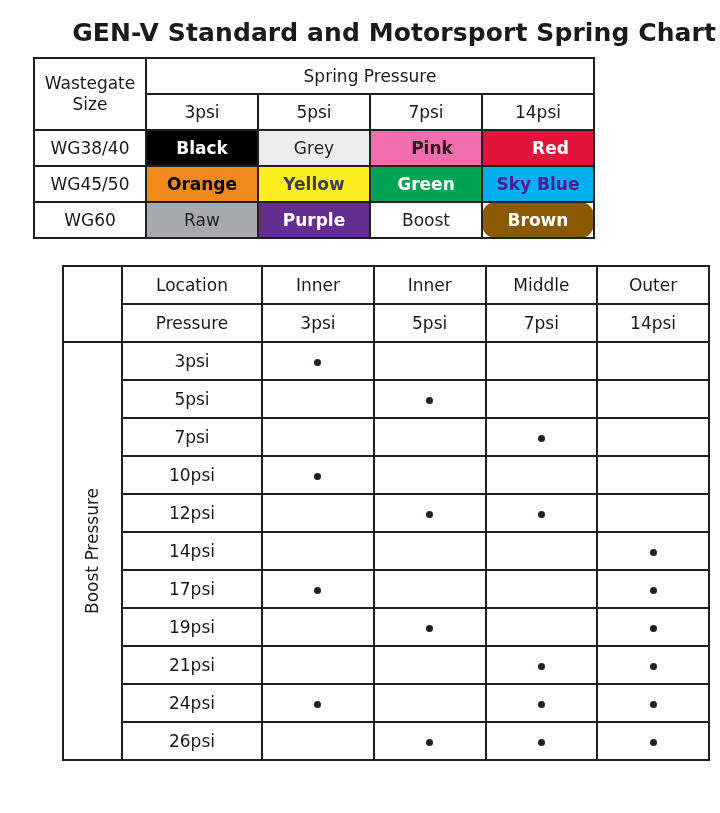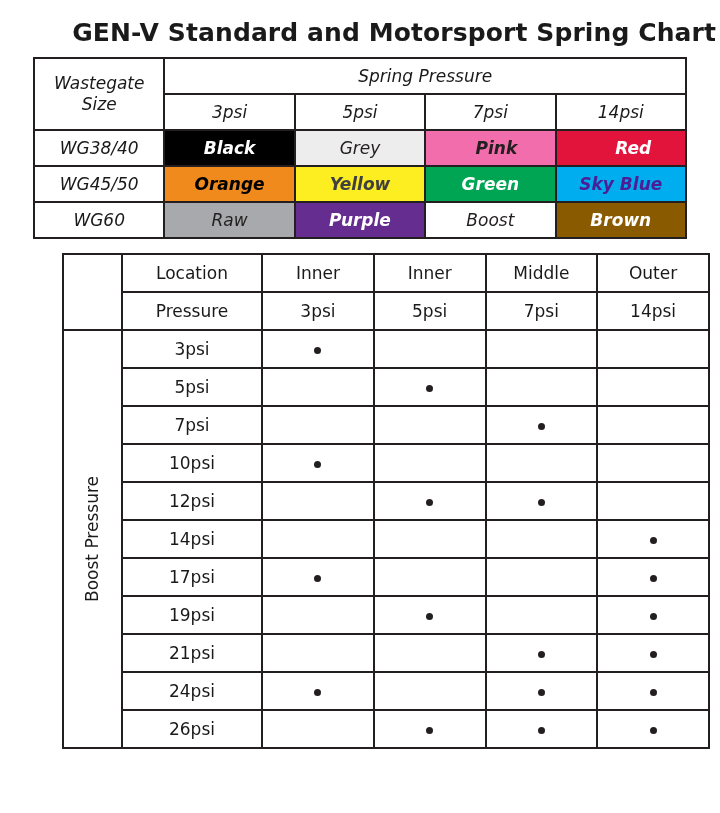--- a/index.html
+++ b/index.html
@@ -27,23 +27,22 @@
   
   .spring-wrap {
     margin: 0 auto;
     width: 654px;
   }
   table {
     border-collapse: collapse;
     table-layout: fixed;
   }
   table.spring {
-    width: 654px;
-    border: 2px solid #231f20;
-    font-style: italic;
+    width: 562px;
+    border: 2px solid #231f20;
   }
   table.spring td, table.spring th {
     border: 2px solid #231f20;
     text-align: center;
     font-weight: normal;
     font-size: 17px;
     height: 34px;
     padding: 0;
   }
   .wg-head {
@@ -53,21 +52,21 @@
   .sp-head {
     font-size: 17px;
   }
   .colorcell {
     font-size: 17px;
   }
   .colorcell.bold { font-weight: bold; }
 
   
   .boost-wrap {
-    margin: 14px auto 0 auto;
+    margin: 26px auto 0 auto;
     width: 596px;
   }
   table.boost {
     width: 648px;
     border: 2px solid #231f20;
   }
   table.boost td {
     border: 2px solid #231f20;
     text-align: center;
     font-size: 17px;
@@ -140,21 +139,21 @@
         <td class="colorcell bold" style="background: rgb(240, 138, 29); color: #000000; margin-left: 13px;">Orange</td>
         <td class="colorcell bold" style="background: rgb(252, 238, 33); color: #404040;">Yellow</td>
         <td class="colorcell bold" style="background: rgb(0, 165, 83); color: rgb(255, 255, 255);">Green</td>
         <td class="colorcell bold" style="background: rgb(0, 174, 239); color: #4c1d95;">Sky Blue</td>
       </tr>
       <tr>
         <td>WG60</td>
         <td class="colorcell" style="background: rgb(167, 169, 172); color: rgb(35, 31, 32);">Raw</td>
         <td class="colorcell bold" style="background: rgb(102, 45, 145); color: rgb(255, 255, 255);">Purple</td>
         <td class="colorcell" style="background: rgb(255, 255, 255); color: rgb(35, 31, 32);">Boost</td>
-        <td class="colorcell bold" style="background: rgb(138, 90, 0); color: rgb(255, 255, 255);">Brown</td>
+        <td class="colorcell bold" style="background: rgb(138, 90, 0); color: rgb(255, 255, 255); border-radius: 14px;">Brown</td>
       </tr>
     </tbody>
   </table>
 </div>
 
 <div class="boost-wrap">
   <table class="boost">
     <colgroup>
       <col style="width:58px">
       <col style="width:138px">

